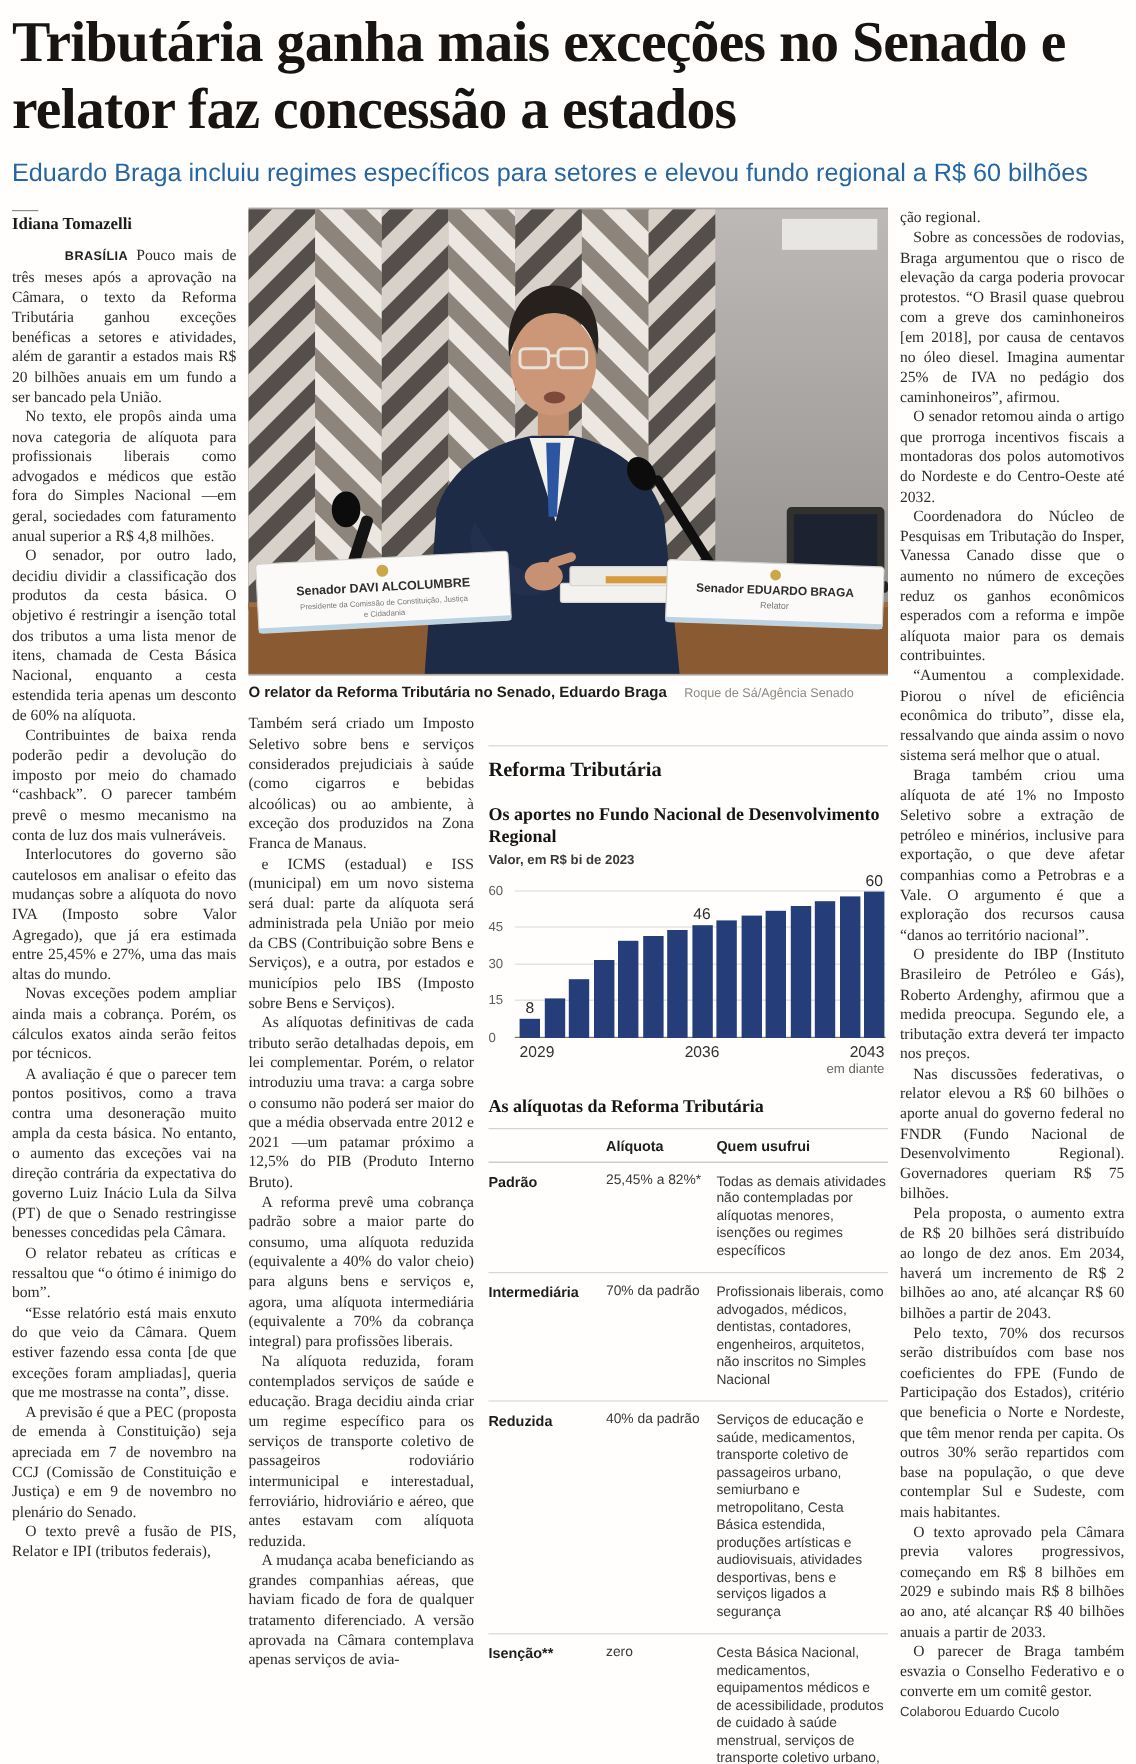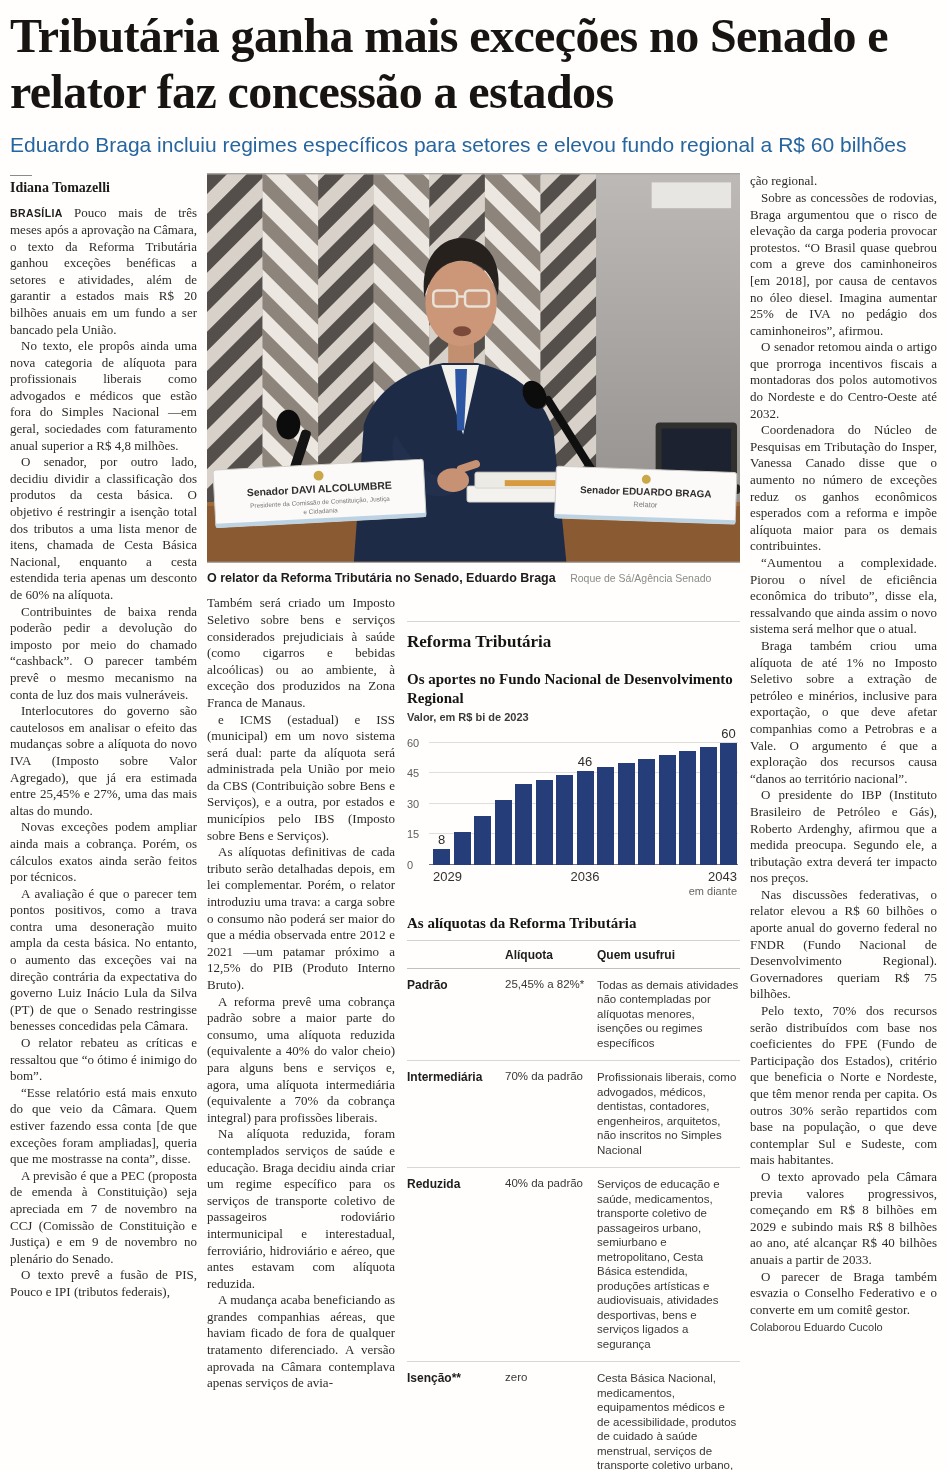--- a/index.html
+++ b/index.html
@@ -17,21 +17,21 @@
   .cols{display:flex;gap:10px;align-items:flex-start;}
   .leftcol{width:187px;flex:none;}
   .middle{width:533px;flex:none;}
   .rightcol{flex:1;min-width:0;}
   .byline-rule{width:22px;border-top:1px solid #8b8b8b;margin:2px 0 4px;}
   .byline{font-size:14px;font-weight:700;margin:0 0 9px;color:#1d1b19;}
   .bodytext p.para{margin:0;text-align:justify;font-size:13px;line-height:16.6px;
     text-indent:11px;color:#2e2a27;}
   .bodytext p.para:first-child{text-indent:0;}
   .dateline{font-family:"Liberation Sans","DejaVu Sans",sans-serif;font-weight:700;
-    font-size:10.5px;letter-spacing:.4px;color:#201e1c;}
+    font-size:10.5px;letter-spacing:.4px;color:#201e1c;margin-left:44px;}
   .contributor{font-family:"Liberation Sans","DejaVu Sans",sans-serif;font-size:11px;
     color:#3d3b39;margin-top:3px;}
   
   .photo{width:533px;height:390px;display:block;background:#a9a5a1;}
   .caption-row{margin:5px 0 0;font-family:"Liberation Sans","DejaVu Sans",sans-serif;}
   .caption{font-size:12.5px;font-weight:700;color:#1d1d1b;}
   .credit{font-size:10.5px;color:#8a8a86;margin-left:10px;}
   
   .lower{display:flex;gap:12px;margin-top:9px;}
   .col2{width:188px;flex:none;}
@@ -87,21 +87,21 @@
           <p class="para"><span class="dateline">BRASÍLIA </span>Pouco mais de três meses após a aprovação na Câmara, o texto da Reforma Tributária ganhou exceções benéficas a setores e atividades, além de garantir a estados mais R$ 20 bilhões anuais em um fundo a ser bancado pela União.</p>
           <p class="para">No texto, ele propôs ainda uma nova categoria de alíquota para profissionais liberais como advogados e médicos que estão fora do Simples Nacional —em geral, sociedades com faturamento anual superior a R$ 4,8 milhões.</p>
           <p class="para">O senador, por outro lado, decidiu dividir a classificação dos produtos da cesta básica. O objetivo é restringir a isenção total dos tributos a uma lista menor de itens, chamada de Cesta Básica Nacional, enquanto a cesta estendida teria apenas um desconto de 60% na alíquota.</p>
           <p class="para">Contribuintes de baixa renda poderão pedir a devolução do imposto por meio do chamado “cashback”. O parecer também prevê o mesmo mecanismo na conta de luz dos mais vulneráveis.</p>
           <p class="para">Interlocutores do governo são cautelosos em analisar o efeito das mudanças sobre a alíquota do novo IVA (Imposto sobre Valor Agregado), que já era estimada entre 25,45% e 27%, uma das mais altas do mundo.</p>
           <p class="para">Novas exceções podem ampliar ainda mais a cobrança. Porém, os cálculos exatos ainda serão feitos por técnicos.</p>
           <p class="para">A avaliação é que o parecer tem pontos positivos, como a trava contra uma desoneração muito ampla da cesta básica. No entanto, o aumento das exceções vai na direção contrária da expectativa do governo Luiz Inácio Lula da Silva (PT) de que o Senado restringisse benesses concedidas pela Câmara.</p>
           <p class="para">O relator rebateu as críticas e ressaltou que “o ótimo é inimigo do bom”.</p>
           <p class="para">“Esse relatório está mais enxuto do que veio da Câmara. Quem estiver fazendo essa conta [de que exceções foram ampliadas], queria que me mostrasse na conta”, disse.</p>
           <p class="para">A previsão é que a PEC (proposta de emenda à Constituição) seja apreciada em 7 de novembro na CCJ (Comissão de Constituição e Justiça) e em 9 de novembro no plenário do Senado.</p>
-          <p class="para">O texto prevê a fusão de PIS, Pouco e IPI (tributos federais),</p>
+          <p class="para">O texto prevê a fusão de PIS, Relator e IPI (tributos federais),</p>
         </div>
     </div>
 
     <div class="middle">
 
       <svg class="photo" viewBox="0 0 537 390" aria-hidden="true">
         <defs>
           <linearGradient id="wallR" x1="0" y1="0" x2="0" y2="1">
             <stop offset="0" stop-color="#bdb9b6"></stop>
               <stop offset="1" stop-color="#8f8b88"></stop>
@@ -290,20 +290,21 @@
     <div class="rightcol">
       <div class="bodytext">
           <p class="para">ção regional.</p>
           <p class="para">Sobre as concessões de rodovias, Braga argumentou que o risco de elevação da carga poderia provocar protestos. “O Brasil quase quebrou com a greve dos caminhoneiros [em 2018], por causa de centavos no óleo diesel. Imagina aumentar 25% de IVA no pedágio dos caminhoneiros”, afirmou.</p>
           <p class="para">O senador retomou ainda o artigo que prorroga incentivos fiscais a montadoras dos polos automotivos do Nordeste e do Centro-Oeste até 2032.</p>
           <p class="para">Coordenadora do Núcleo de Pesquisas em Tributação do Insper, Vanessa Canado disse que o aumento no número de exceções reduz os ganhos econômicos esperados com a reforma e impõe alíquota maior para os demais contribuintes.</p>
           <p class="para">“Aumentou a complexidade. Piorou o nível de eficiência econômica do tributo”, disse ela, ressalvando que ainda assim o novo sistema será melhor que o atual.</p>
           <p class="para">Braga também criou uma alíquota de até 1% no Imposto Seletivo sobre a extração de petróleo e minérios, inclusive para exportação, o que deve afetar companhias como a Petrobras e a Vale. O argumento é que a exploração dos recursos causa “danos ao território nacional”.</p>
           <p class="para">O presidente do IBP (Instituto Brasileiro de Petróleo e Gás), Roberto Ardenghy, afirmou que a medida preocupa. Segundo ele, a tributação extra deverá ter impacto nos preços.</p>
           <p class="para">Nas discussões federativas, o relator elevou a R$ 60 bilhões o aporte anual do governo federal no FNDR (Fundo Nacional de Desenvolvimento Regional). Governadores queriam R$ 75 bilhões.</p>
+          <p class="para">Pela proposta, o aumento extra de R$ 20 bilhões será distribuído ao longo de dez anos. Em 2034, haverá um incremento de R$ 2 bilhões ao ano, até alcançar R$ 60 bilhões a partir de 2043.</p>
           <p class="para">Pelo texto, 70% dos recursos serão distribuídos com base nos coeficientes do FPE (Fundo de Participação dos Estados), critério que beneficia o Norte e Nordeste, que têm menor renda per capita. Os outros 30% serão repartidos com base na população, o que deve contemplar Sul e Sudeste, com mais habitantes.</p>
           <p class="para">O texto aprovado pela Câmara previa valores progressivos, começando em R$ 8 bilhões em 2029 e subindo mais R$ 8 bilhões ao ano, até alcançar R$ 40 bilhões anuais a partir de 2033.</p>
           <p class="para">O parecer de Braga também esvazia o Conselho Federativo e o converte em um comitê gestor.</p>
         </div>
       <div class="contributor">Colaborou Eduardo Cucolo</div>
     </div>
 
   </div>
 </div>
 

